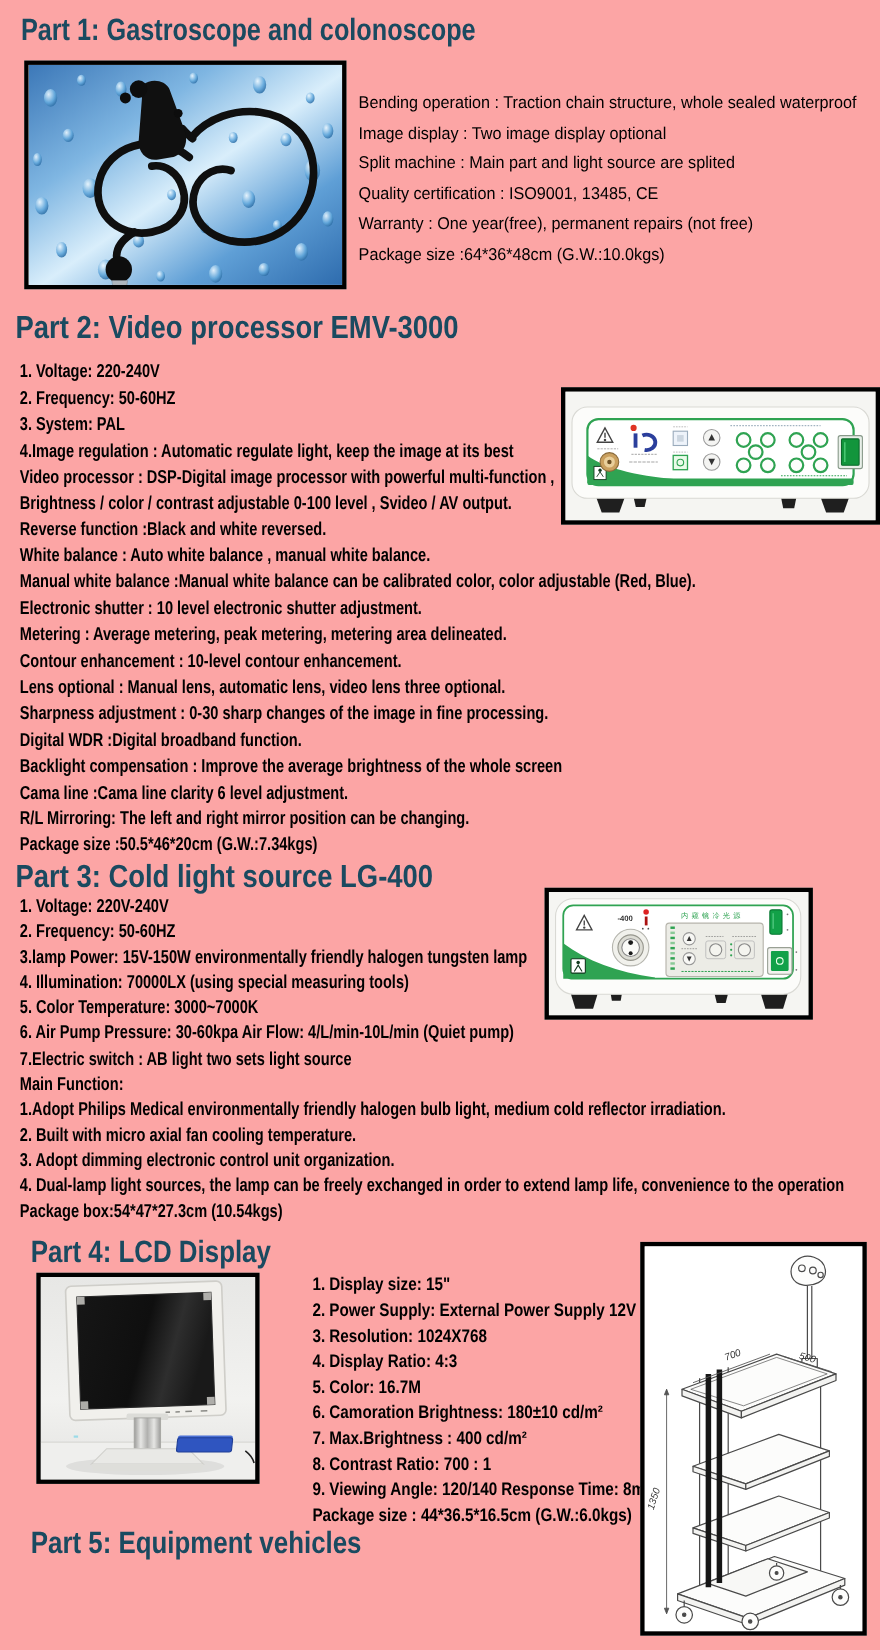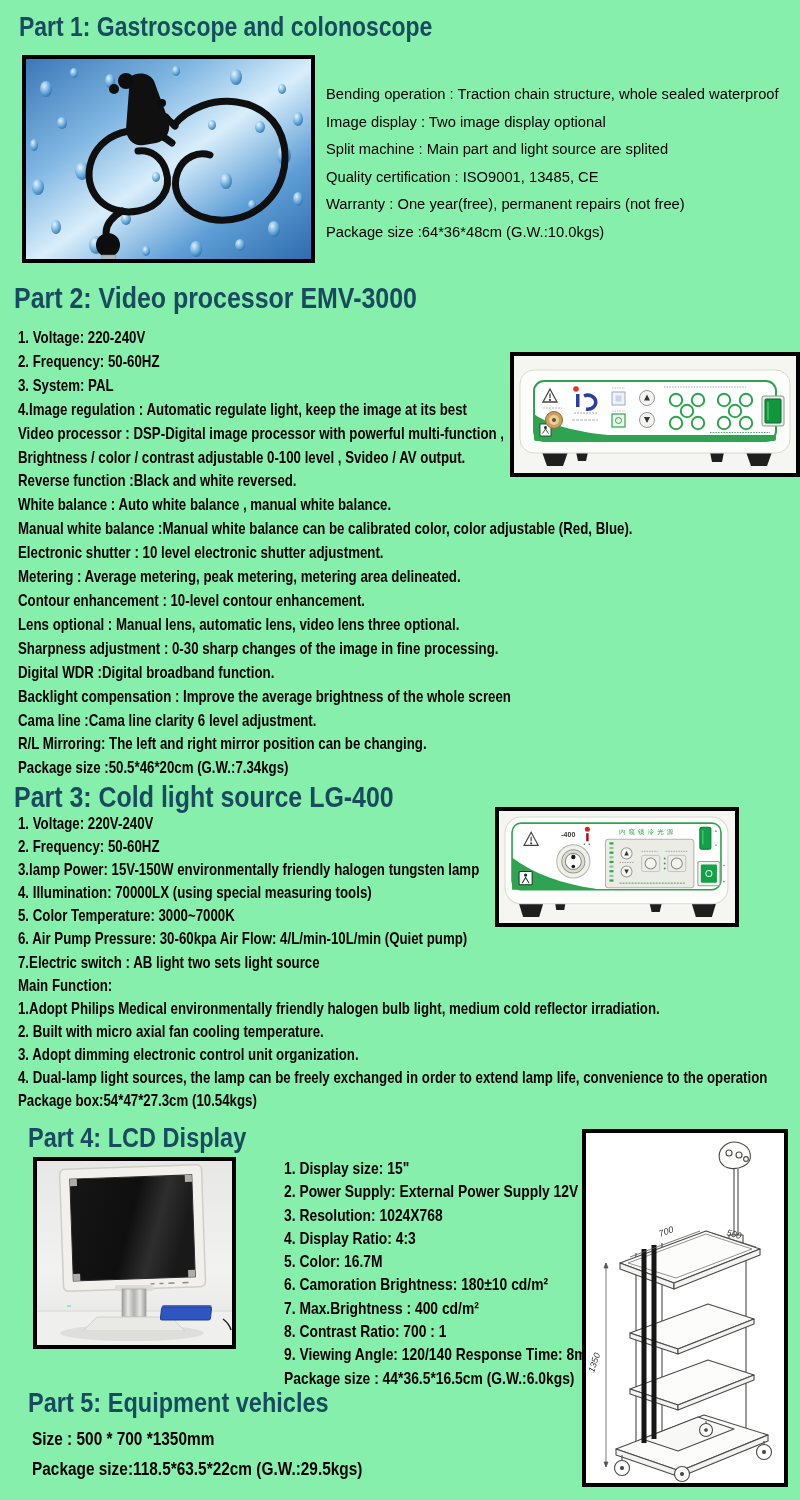--- a/index.html
+++ b/index.html
@@ -1,17 +1,17 @@
 <!DOCTYPE html>
 <html><head>
 <meta charset="utf-8">
 <style>
   html,body{margin:0;padding:0;background:#ffffff;}
   body{width:800px;height:1500px;position:relative;font-family:"Liberation Sans",sans-serif;color:#000;}
-  .page{position:absolute;inset:0;overflow:hidden;background:#86efac;}
+  .page{position:absolute;inset:0;overflow:hidden;background:#fca5a5;}
   .title{position:absolute;margin:0;color:#1a4a60;font-weight:700;white-space:nowrap;transform-origin:0 50%;}
   #t1{left:19px;top:11px;font-size:28px;transform:scaleX(.82);}
   #t2{left:14px;top:282px;font-size:29px;transform:scaleX(.86);}
   #t3{left:14px;top:781px;font-size:29px;transform:scaleX(.86);}
   #t4{left:28px;top:1122px;font-size:28px;transform:scaleX(.84);}
   #t5{left:28px;top:1387px;font-size:28px;transform:scaleX(.84);}
   ul.specs{list-style:none;margin:0;padding:0;position:absolute;}
   ul.specs li{white-space:nowrap;transform-origin:0 50%;}
   #p1-specs{left:326px;top:80px;}
   #p1-specs li{font-size:15.5px;font-weight:400;line-height:27.6px;transform:scaleX(.95);}
@@ -350,25 +350,20 @@
       <li class="line">5. Color:  16.7M</li>
       <li class="line">6. Camoration Brightness:  180±10 cd/m²</li>
       <li class="line">7. Max.Brightness :  400 cd/m²</li>
       <li class="line">8. Contrast Ratio:  700 : 1</li>
       <li class="line">9. Viewing Angle:  120/140 Response Time:  8ms</li>
       <li class="line">Package size : 44*36.5*16.5cm (G.W.:6.0kgs)</li>
     </ul>
 
   <h2 class="title" id="t5">Part 5: Equipment vehicles</h2>
 
-  <ul class="specs" id="p5-lines">
-
-  <li class="line">Size : 500 * 700 *1350mm</li>
-      <li class="line">Package size:118.5*63.5*22cm (G.W.:29.5kgs)</li>
-    </ul>
 
   <figure class="photo" id="p5-cart">
     <svg viewBox="0 0 198 350" preserveAspectRatio="none">
       <rect width="198" height="350" fill="#ffffff"></rect>
       <g stroke="#4a4a4a" stroke-width="1.1" fill="none" stroke-linejoin="round">
 
         <line x1="148" y1="110" x2="148" y2="36"></line>
           <line x1="152" y1="110" x2="152" y2="36"></line>
         <g>
           <path d="M134,28 C130,16 142,6 154,10 C166,14 168,28 158,33 C150,37 138,37 134,28 Z" fill="#fdfdfc"></path>

